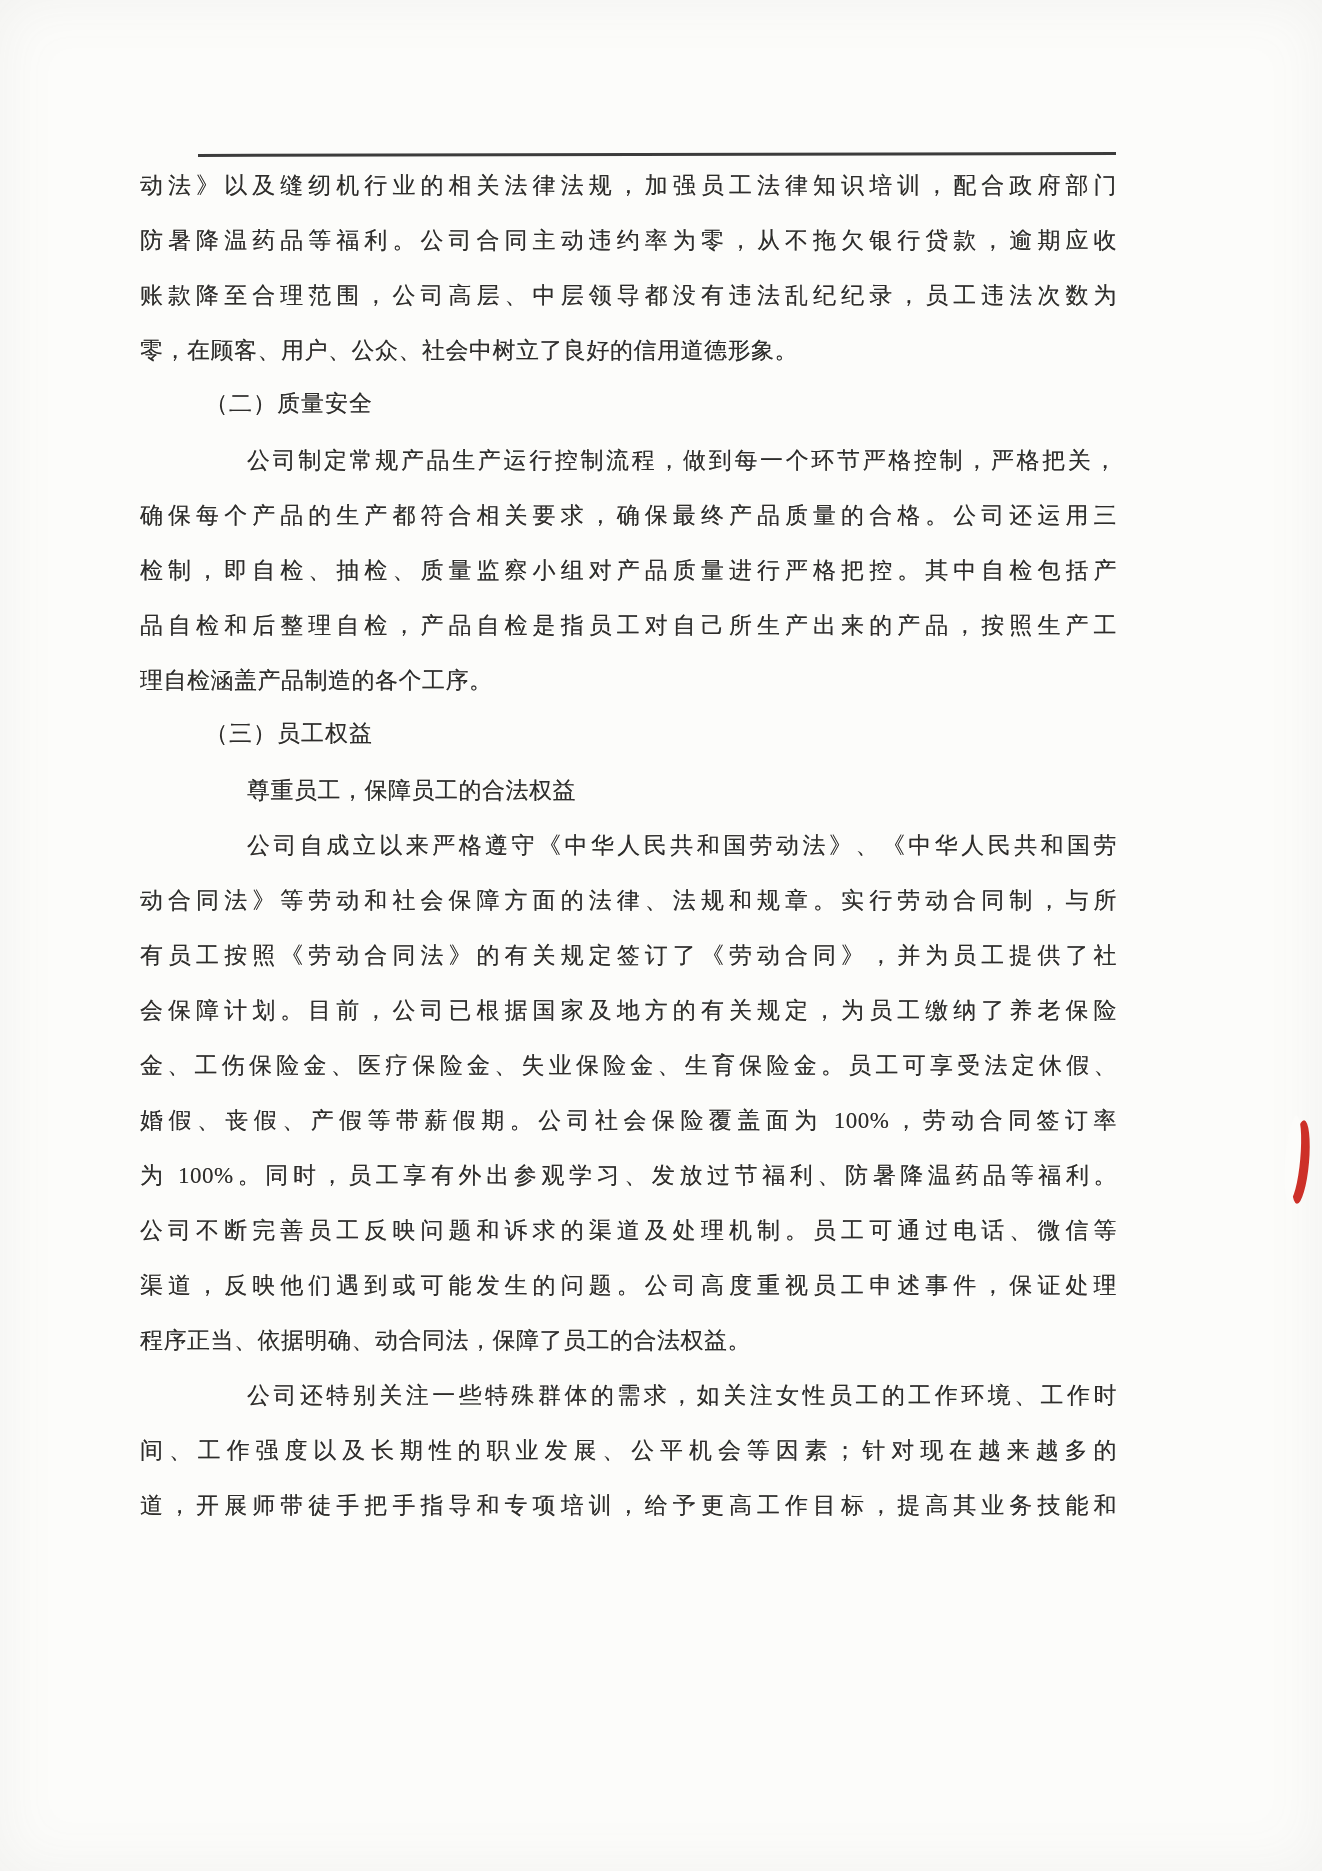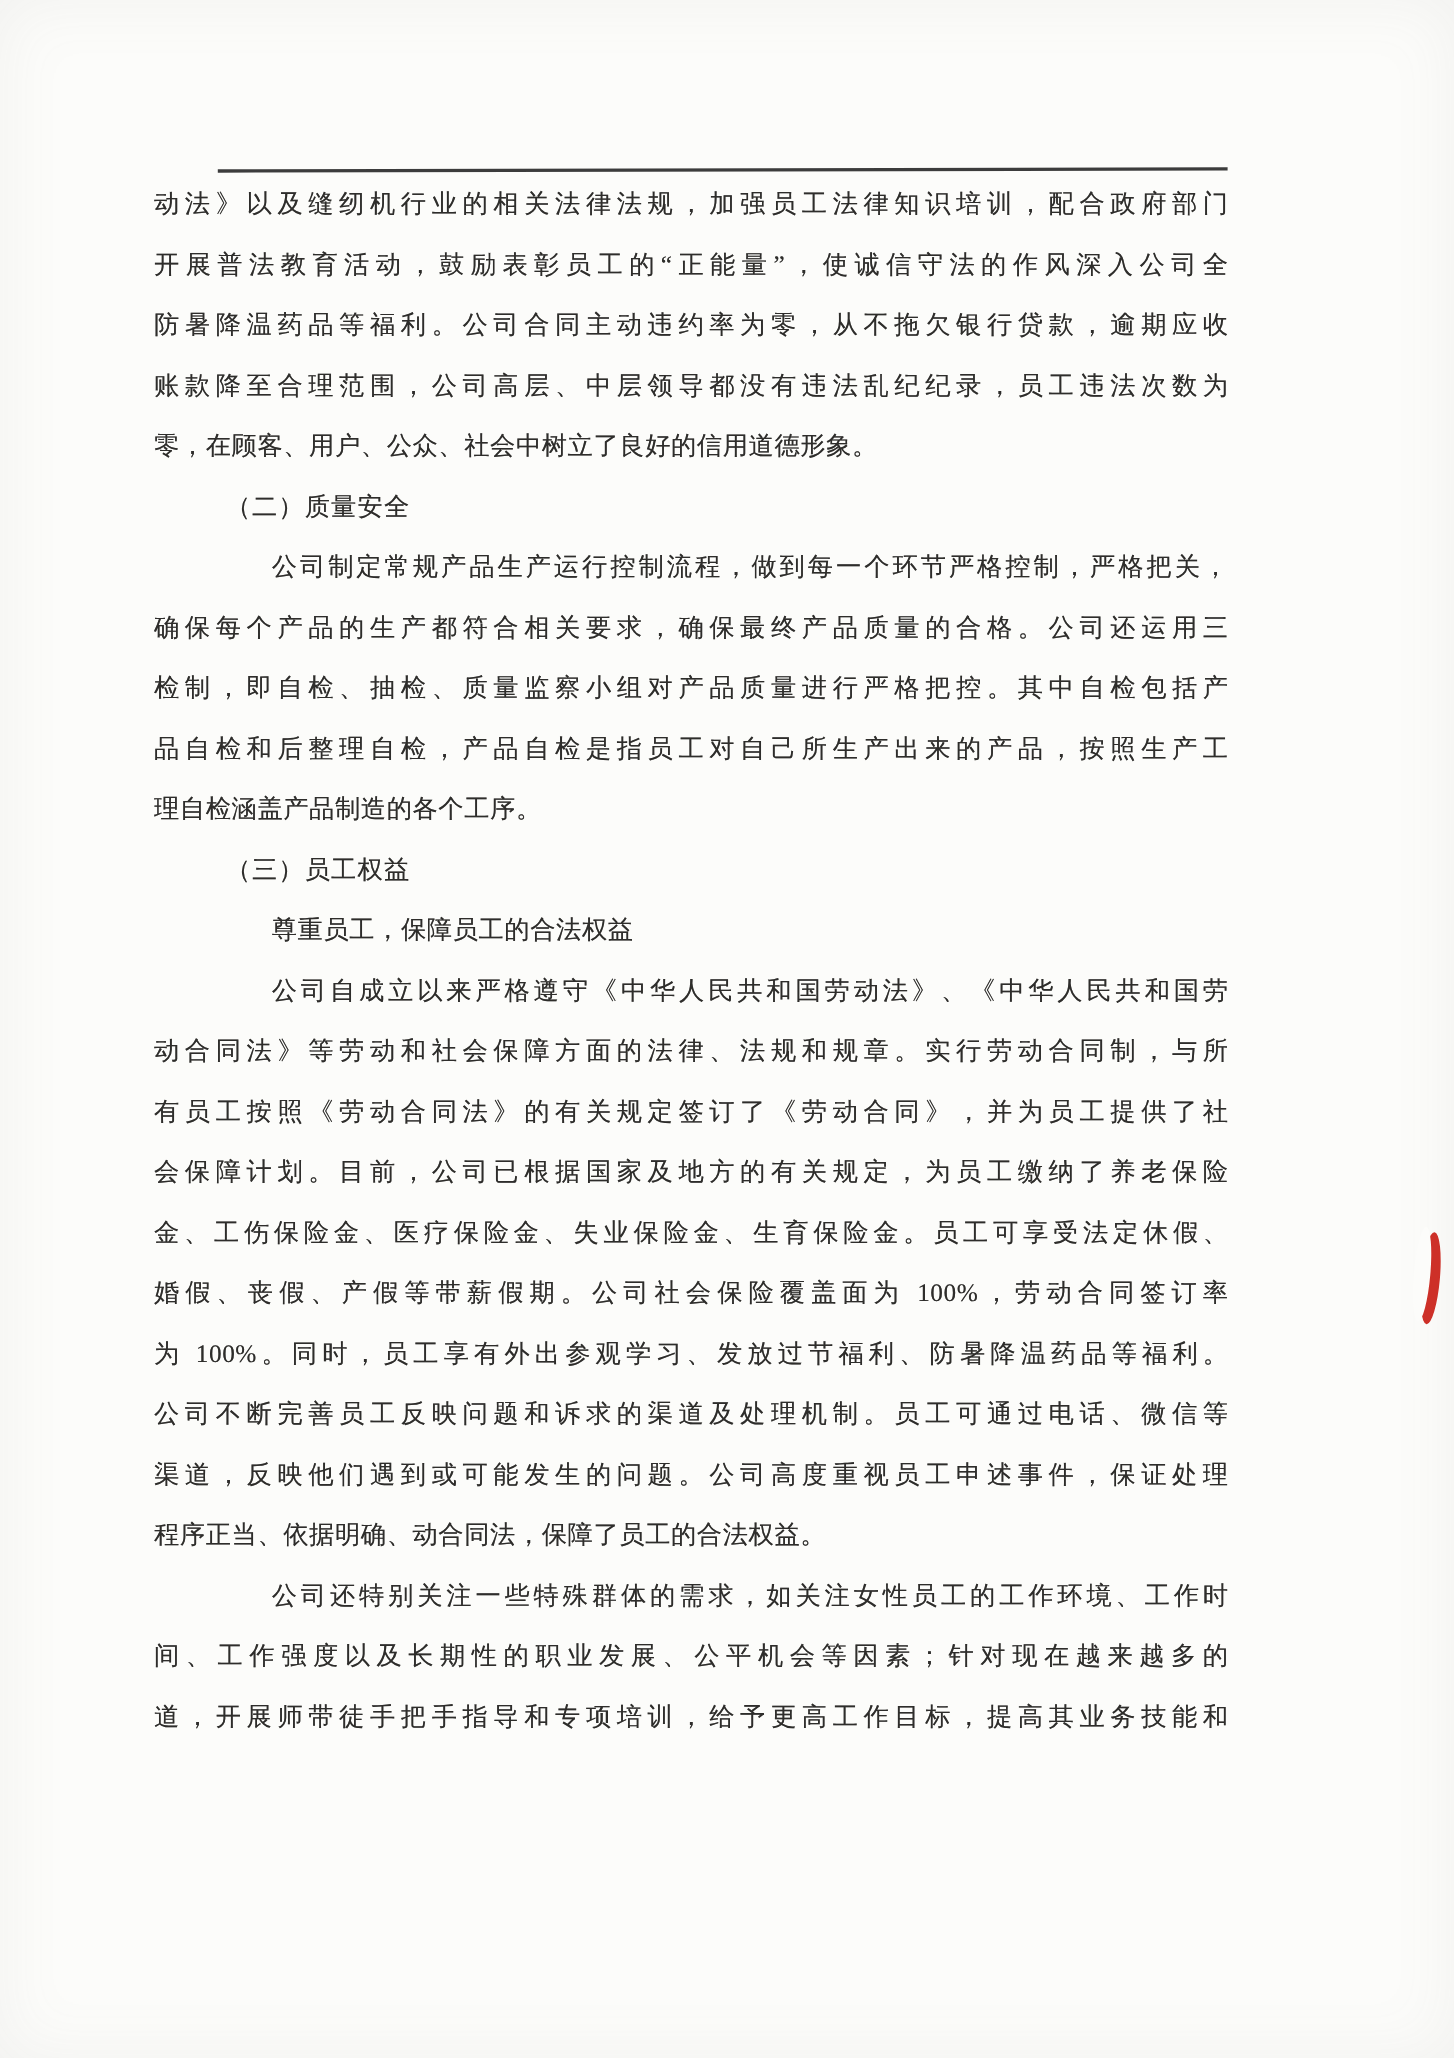--- a/index.html
+++ b/index.html
@@ -42,20 +42,21 @@
     text-align-last:left;
   }
   .line.indent{
     text-indent:107px;
   }
   .line.heading{
     text-align:left;
     text-align-last:left;
     padding-left:65px;
     letter-spacing:1px;
+    font-family:Liberation Mono, monospace;
   }
   .red-mark{
     position:absolute;
     left:1292px;top:1120px;
     width:17px;height:84px;
     transform:rotate(5deg);
   }
   .red-mark .outer{
     position:absolute;inset:0;
     border-radius:50% / 50%;
@@ -71,21 +72,20 @@
 </head>
 <body>
 
 <div class="page">
 
   <div class="header-rule"></div>
 
   <div class="textblock">
 
     <div class="line">动法》以及缝纫机行业的相关法律法规，加强员工法律知识培训，配合政府部门</div>
-    <div class="line">开展普法教育活动，鼓励表彰员工的“正能量”，使诚信守法的作风深入公司全</div>
     <div class="line">防暑降温药品等福利。公司合同主动违约率为零，从不拖欠银行贷款，逾期应收</div>
     <div class="line">账款降至合理范围，公司高层、中层领导都没有违法乱纪纪录，员工违法次数为</div>
     <div class="line end">零，在顾客、用户、公众、社会中树立了良好的信用道德形象。</div>
 
     <div class="line heading">（二）质量安全</div>
 
     <div class="line indent">公司制定常规产品生产运行控制流程，做到每一个环节严格控制，严格把关，</div>
     <div class="line">确保每个产品的生产都符合相关要求，确保最终产品质量的合格。公司还运用三</div>
     <div class="line">检制，即自检、抽检、质量监察小组对产品质量进行严格把控。其中自检包括产</div>
     <div class="line">品自检和后整理自检，产品自检是指员工对自己所生产出来的产品，按照生产工</div>

